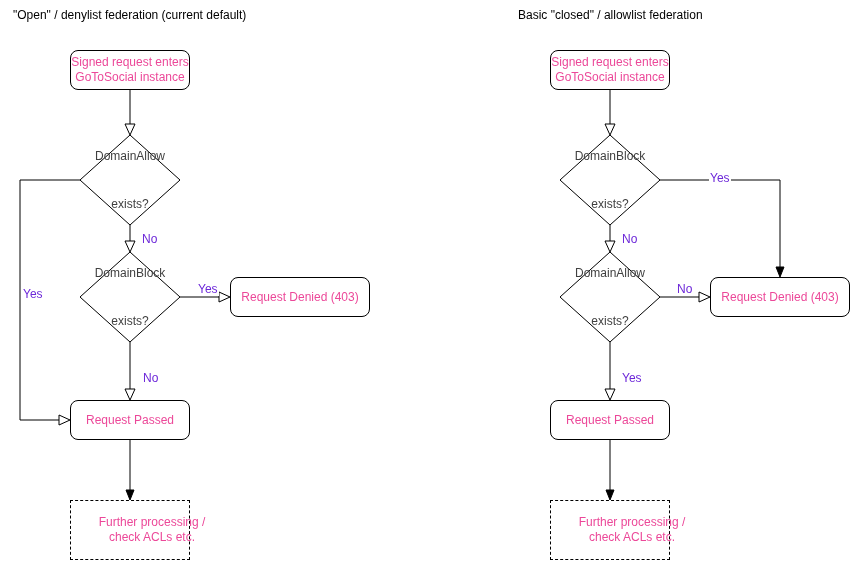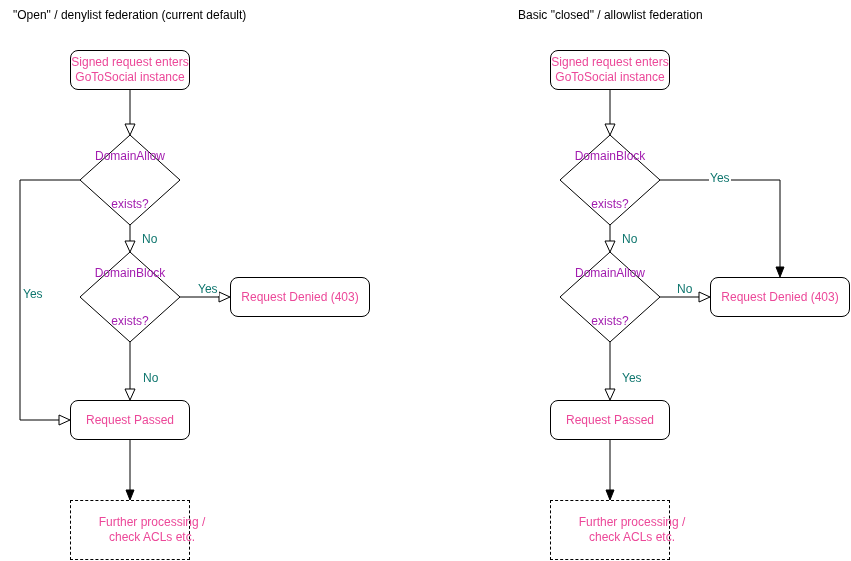--- a/index.html
+++ b/index.html
@@ -51,31 +51,31 @@
   .decision-text {
     position: absolute;
     box-sizing: border-box;
     display: flex;
     flex-direction: column;
     align-items: center;
     justify-content: center;
     font-size: 12px;
     line-height: 15px;
     text-align: center;
-    color: #a21caf;
+    color: #404040;
     background: transparent;
     white-space: nowrap;
     pointer-events: none;
     gap: 33px;
   }
   .edge-label {
     position: absolute;
     font-size: 12px;
     line-height: 13px;
-    color: #0f766e;
+    color: #6d28d9;
     background: #ffffff;
     padding: 0 1px;
     white-space: nowrap;
   }
   .stroke { stroke: #000000; stroke-width: 1; fill: none; }
   .shape-fill { stroke: #000000; stroke-width: 1; fill: #ffffff; }
   .head-open { stroke: #000000; stroke-width: 1; fill: #ffffff; }
   .head-solid { stroke: #000000; stroke-width: 1; fill: #000000; }
 </style>
 </head>

